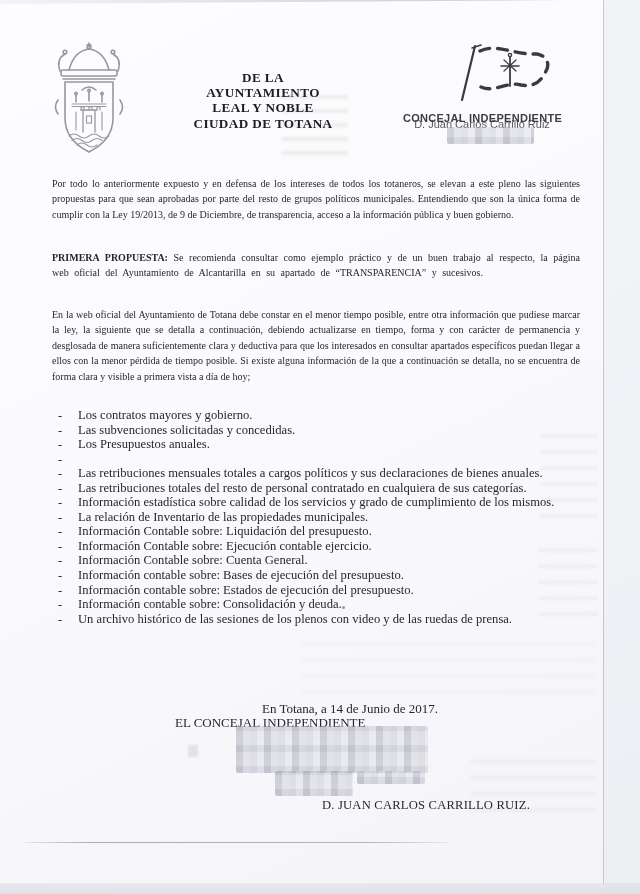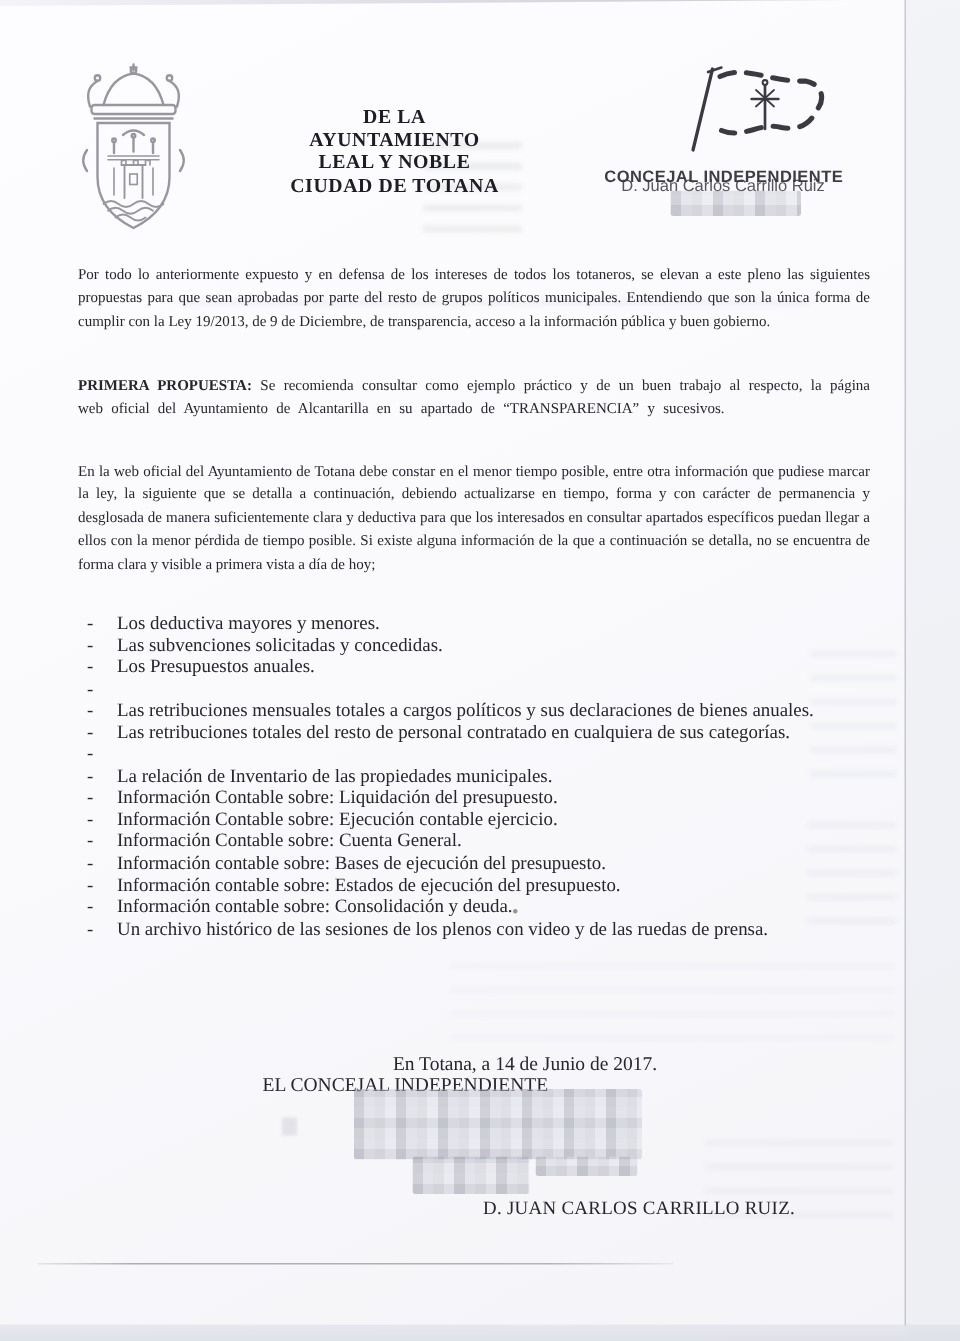--- a/index.html
+++ b/index.html
@@ -138,21 +138,21 @@
 
   <div class="abs para" style="top:176px;">Por todo lo anteriormente expuesto y en defensa de los intereses de todos los totaneros, se elevan a este pleno las siguientes propuestas para que sean aprobadas por parte del resto de grupos políticos municipales. Entendiendo que son la única forma de cumplir con la Ley 19/2013, de 9 de Diciembre, de transparencia, acceso a la información pública y buen gobierno.</div>
 
   <div class="abs para" style="top:250px;word-spacing:3px;"><span class="lead">PRIMERA PROPUESTA:</span><span> Se recomienda consultar como ejemplo práctico y de un buen trabajo al respecto, la página web oficial del Ayuntamiento de Alcantarilla en su apartado de “TRANSPARENCIA” y sucesivos.</span></div>
 
   <div class="abs para" style="top:307px;">En la web oficial del Ayuntamiento de Totana debe constar en el menor tiempo posible, entre otra información que pudiese marcar la ley, la siguiente que se detalla a continuación, debiendo actualizarse en tiempo, forma y con carácter de permanencia y desglosada de manera suficientemente clara y deductiva para que los interesados en consultar apartados específicos puedan llegar a ellos con la menor pérdida de tiempo posible. Si existe alguna información de la que a continuación se detalla, no se encuentra de forma clara y visible a primera vista a día de hoy;</div>
 
   <ul class="abs" id="proposal-list">
     <li>
         <span class="dash">-</span>
-        <span>Los deductiva mayores y menores.</span>
+        <span>Los contratos mayores y gobierno.</span>
       </li>
     <li>
         <span class="dash">-</span>
         <span>Las subvenciones solicitadas y concedidas.</span>
       </li>
     <li>
         <span class="dash">-</span>
         <span>Los Presupuestos anuales.</span>
       </li>
     <li>
@@ -161,20 +161,21 @@
     <li>
         <span class="dash">-</span>
         <span>Las retribuciones mensuales totales a cargos políticos y sus declaraciones de bienes anuales.</span>
       </li>
     <li>
         <span class="dash">-</span>
         <span>Las retribuciones totales del resto de personal contratado en cualquiera de sus categorías.</span>
       </li>
     <li>
         <span class="dash">-</span>
+        <span>Información estadística sobre calidad de los servicios y grado de cumplimiento de los mismos.</span>
       </li>
     <li>
         <span class="dash">-</span>
         <span>La relación de Inventario de las propiedades municipales.</span>
       </li>
     <li>
         <span class="dash">-</span>
         <span>Información Contable sobre: Liquidación del presupuesto.</span>
       </li>
     <li>

